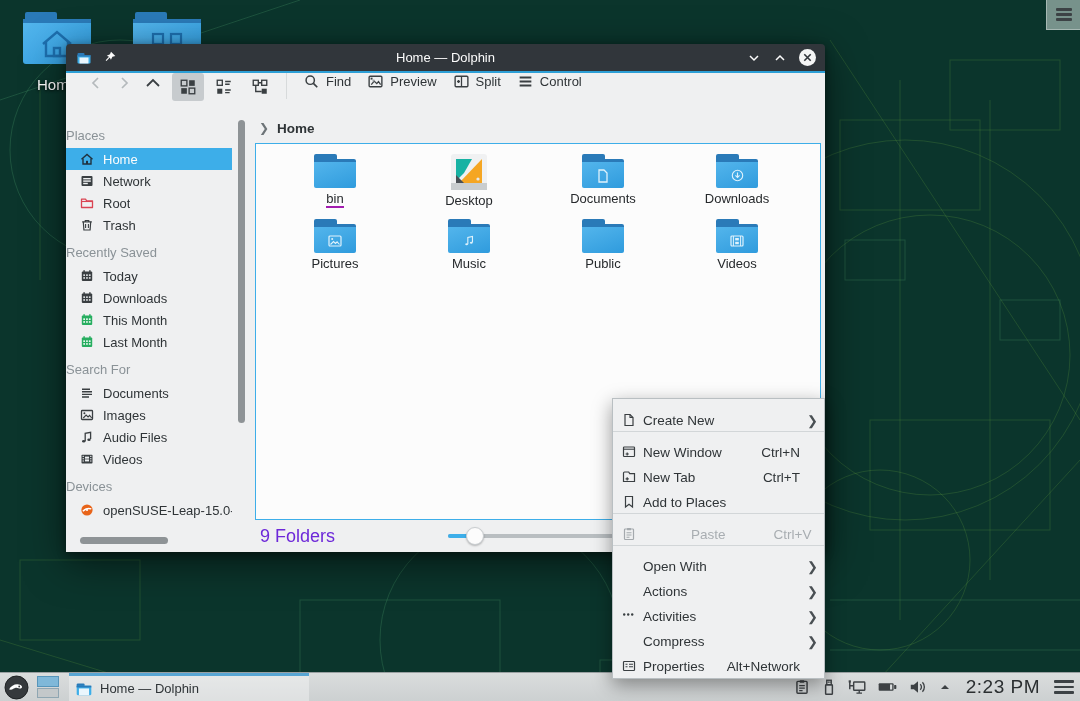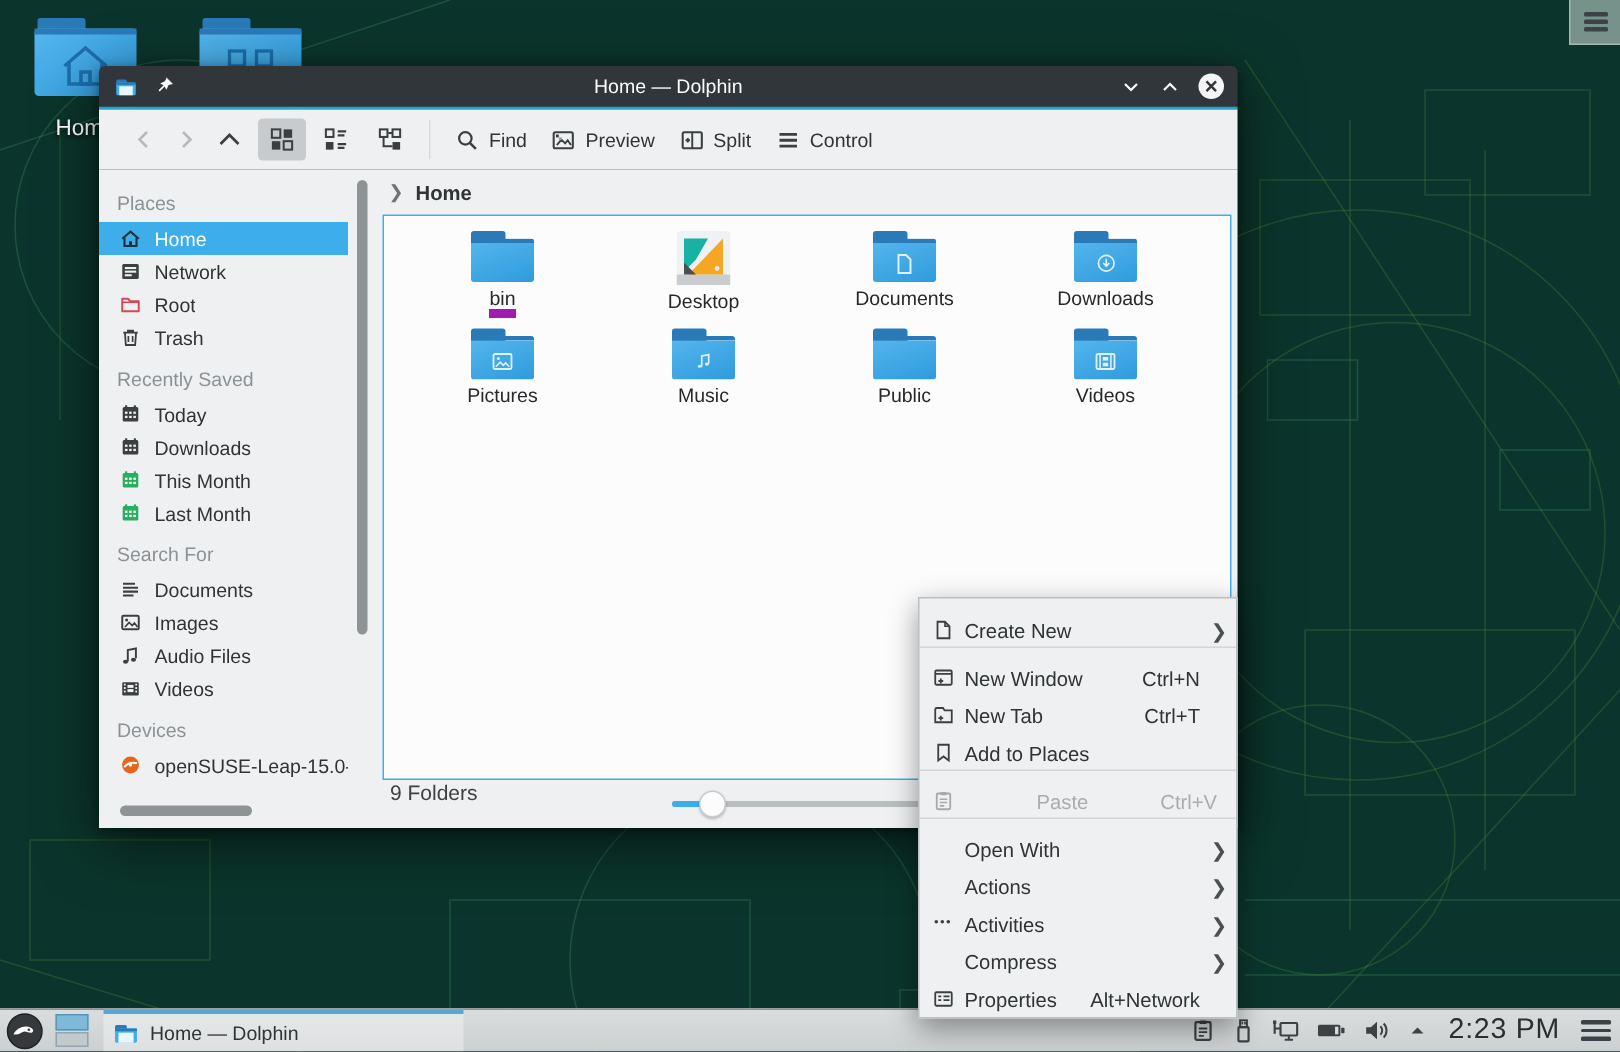--- a/index.html
+++ b/index.html
@@ -25,60 +25,60 @@
             box-shadow:0 10px 40px rgba(0,0,0,.55), 0 2px 8px rgba(0,0,0,.4);
             border-radius:4px 4px 0 0; }
   .titlebar { height:27px; background:#31363b; border-radius:4px 4px 0 0;
               display:flex; align-items:center; padding:0 8px; position:relative; }
   .titlebar .ticon { margin-left:2px; }
   .titlebar .pin { margin-left:10px; }
   .title-text { position:absolute; left:0; right:0; text-align:center; color:#fcfcfc; font-size:13px; pointer-events:none; }
   .tb-btns { margin-left:auto; display:flex; align-items:center; gap:10px; z-index:1; }
   .accent-line { height:2px; background:#2d9fd6; }
 
-  .toolbar { height:40px; background:#eff0f1; display:flex; align-items:center; padding-left:20px; color:#2f3437; font-size:13px; }
+  .toolbar { height:40px; background:#eff0f1; display:flex; align-items:flex-start; padding-left:20px; color:#2f3437; font-size:13px; }
   .nav-arrows { display:flex; align-items:center; gap:8px; }
   .tbtn { display:flex; align-items:center; gap:6px; padding:5px 7px; border-radius:3px; }
   .tbtn.sel { background:#c7cbce; }
   .vsep { width:1px; height:26px; background:#d7dadb; margin:0 10px; }
   .tool-group { display:flex; align-items:center; gap:4px; margin-left:8px; }
   .labeled { display:flex; align-items:center; gap:6px; margin-left:16px; }
 
   .window-body { display:flex; height:439px; background:#eff0f1; }
 
   
   .sidebar { width:184px; position:relative; padding-top:6px; font-size:13px; color:#2f3437; }
-  .side-header { color:#8a9297; padding:9px 0 5px 12px; font-size:13px; }
+  .side-header { color:#8a9297; padding:9px 0 5px 0; font-size:13px; }
   .side-item { display:flex; align-items:center; gap:8px; height:22px; padding-left:13px; margin-right:18px; }
   .side-item.sel { background:#3daee9; color:#fcfcfc; }
   .side-item .si { width:16px; height:16px; flex:0 0 16px; }
   .side-item .st { white-space:nowrap; overflow:hidden; }
   .v-scroll { position:absolute; right:5px; top:7px; width:7px; height:303px; background:#8e9396; border-radius:4px; }
   .h-scroll { position:absolute; left:14px; bottom:8px; width:88px; height:7px; background:#8e9396; border-radius:4px; }
 
   
   .main { flex:1; display:flex; flex-direction:column; }
   .breadcrumb { height:30px; display:flex; align-items:center; gap:8px; padding-left:9px; }
   .bc-chev { color:#6d7478; font-size:12px; }
   .bc-home { font-weight:700; font-size:13.5px; color:#2f3437; }
   .view { flex:1; margin:0 4px 0 5px; border:1px solid #3daee9; background:#fcfcfc; position:relative; overflow:hidden; }
   .grid { position:absolute; left:12px; top:6px; display:grid; grid-template-columns:repeat(4,134px); grid-auto-rows:65px; }
   .cell { display:flex; flex-direction:column; align-items:center; justify-content:flex-start; padding-top:4px; }
   .cell .flabel { margin-top:3px; font-size:13px; color:#26292c; }
-  .cell .flabel.u { border-bottom:6px solid #a21caf; }
+  .cell .flabel.u { border-bottom:2px solid #a21caf; }
 
   
   .ficon { width:42px; height:34px; position:relative; }
   .ficon .flap { position:absolute; top:0; left:0; width:55%; height:9px; background:#2a7ab8; border-radius:2px 2px 0 0; }
   .ficon .fbody { position:absolute; top:5px; left:0; right:0; bottom:0; border-radius:2px;
                   background:linear-gradient(160deg,#53b5ec 0%,#2f9bdd 100%); border-top:3px solid #2a7ab8; }
   .ficon .emblem { position:absolute; left:0; right:0; top:9px; bottom:0; display:flex; align-items:center; justify-content:center; }
 
   
-  .statusbar { height:32px; display:flex; padding-left:10px; font-size:14px; color:#404040; position:relative; }
+  .statusbar { height:32px; display:flex; align-items:center; padding-left:10px; font-size:18px; color:#6d28d9; position:relative; }
   .slider { position:absolute; left:198px; top:14px; width:340px; height:4px; background:#b9bec1; border-radius:2px; }
   .slider .fill { position:absolute; left:0; top:0; height:4px; width:22px; background:#3daee9; border-radius:2px; }
   .slider .knob { position:absolute; left:18px; top:-7px; width:18px; height:18px; background:#fcfcfc;
                   border:1px solid #c9cdd0; border-radius:50%; box-shadow:0 1px 2px rgba(0,0,0,.25); }
 
   
   .menu { position:absolute; left:612px; top:398px; width:213px; z-index:6; background:#eff0f1;
           border:1px solid #b9bfc2; box-shadow:0 6px 18px rgba(0,0,0,.4); padding:4px 0; }
   .mi { display:flex; align-items:flex-end; height:25px; padding:0 6px 0 8px; font-size:13.5px; color:#2f3437; }
   .mi .ic { width:22px; flex:0 0 22px; display:flex; align-items:center; }

